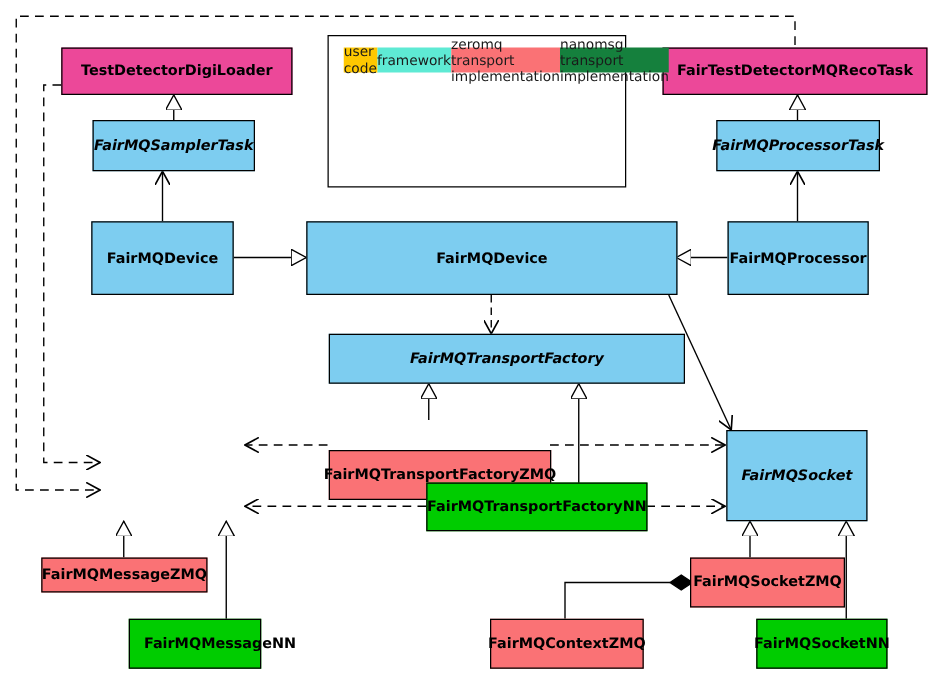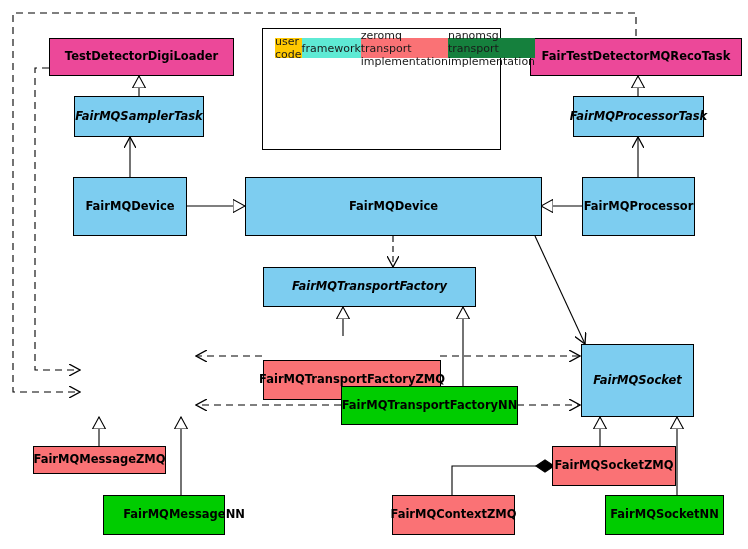--- a/index.html
+++ b/index.html
@@ -91,36 +91,36 @@
   <div class="node framework italic" style="left:74px;top:96px;width:130px;height:41px;">FairMQSamplerTask</div>
 
   <div class="node framework italic" style="left:573px;top:96px;width:131px;height:41px;">FairMQProcessorTask</div>
 
   <div class="node framework" style="left:73px;top:177px;width:114px;height:59px;">FairMQDevice</div>
 
   <div class="node framework" style="left:245px;top:177px;width:297px;height:59px;">FairMQDevice</div>
 
   <div class="node framework" style="left:582px;top:177px;width:113px;height:59px;">FairMQProcessor</div>
 
-  <div class="node framework italic" style="left:263px;top:267px;width:213px;height:40px;">FairMQTransportFactory</div>
+  <div class="node framework italic" style="left:263px;top:267px;width:285px;height:40px;">FairMQTransportFactory</div>
 
   <div class="node zmq" style="left:263px;top:336px;width:178px;height:40px;margin-top:24px;">FairMQTransportFactoryZMQ</div>
 
   <div class="node nn" style="left:341px;top:386px;width:177px;height:39px;">FairMQTransportFactoryNN</div>
 
 
   <div class="node framework italic" style="left:581px;top:344px;width:113px;height:73px;">FairMQSocket</div>
 
   <div class="node zmq" style="left:33px;top:446px;width:133px;height:28px;">FairMQMessageZMQ</div>
 
-  <div class="node nn" style="left:103px;top:495px;width:122px;height:40px;padding-left:40px;">FairMQMessageNN</div>
+  <div class="node nn" style="left:103px;top:495px;width:106px;height:40px;padding-left:40px;">FairMQMessageNN</div>
 
   <div class="node zmq" style="left:552px;top:446px;width:124px;height:40px;">FairMQSocketZMQ</div>
 
-  <div class="node nn" style="left:605px;top:495px;width:119px;height:40px;">FairMQSocketNN</div>
+  <div class="node nn" style="left:605px;top:495px;width:105px;height:40px;">FairMQSocketNN</div>
 
   <div class="node zmq" style="left:392px;top:495px;width:123px;height:40px;">FairMQContextZMQ</div>
 
   <div id="legend-box">
     <div class="legend-row" style="background:#FFC800;">user code</div>
     <div class="legend-row" style="background:#5eead4;">framework</div>
     <div class="legend-row" style="background:#FA7275;">zeromq transport implementation</div>
     <div class="legend-row" style="background:#15803d;">nanomsg transport implementation</div>
   </div>
 

